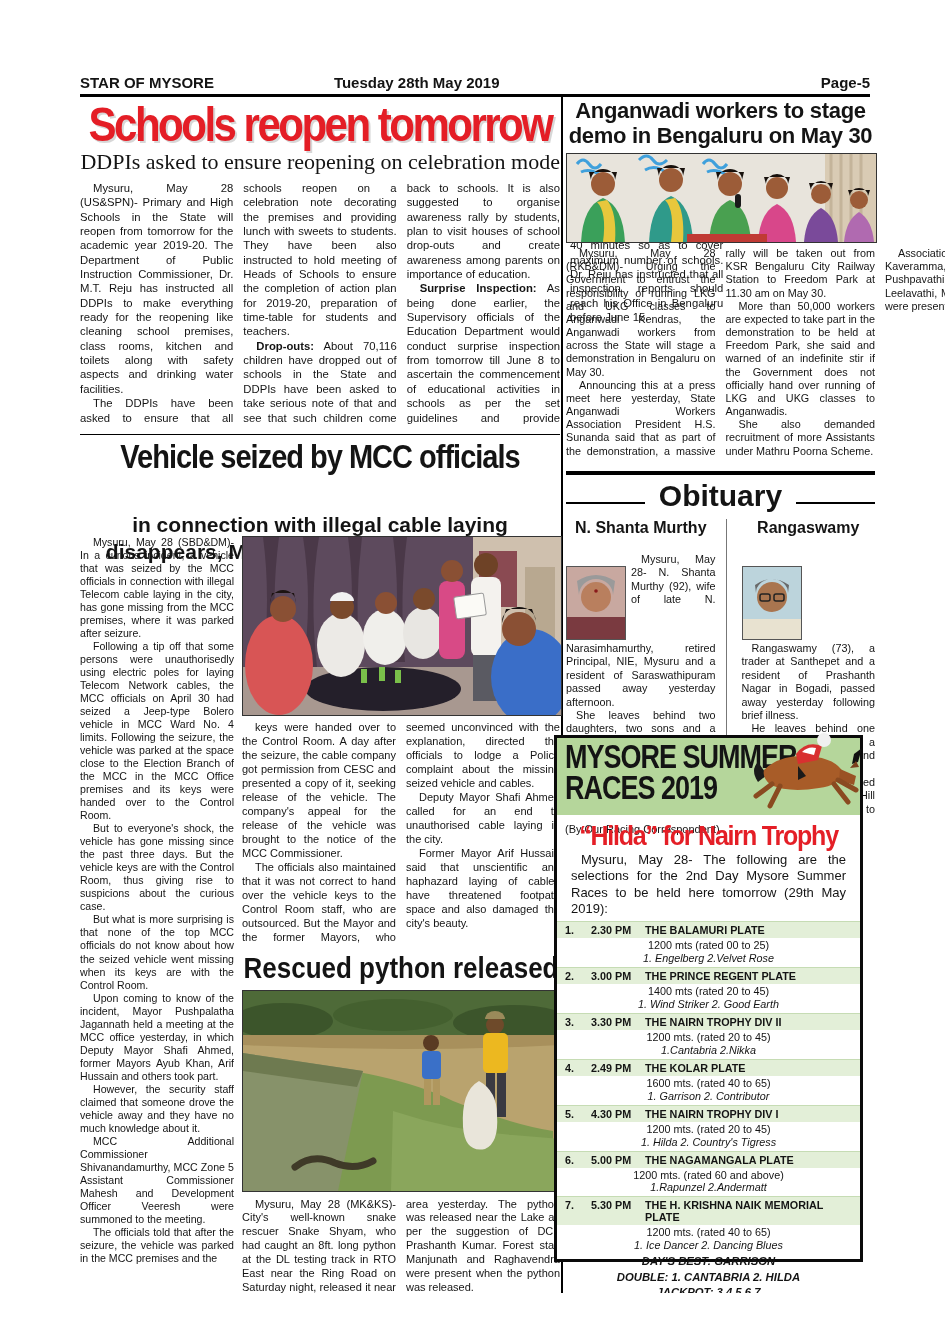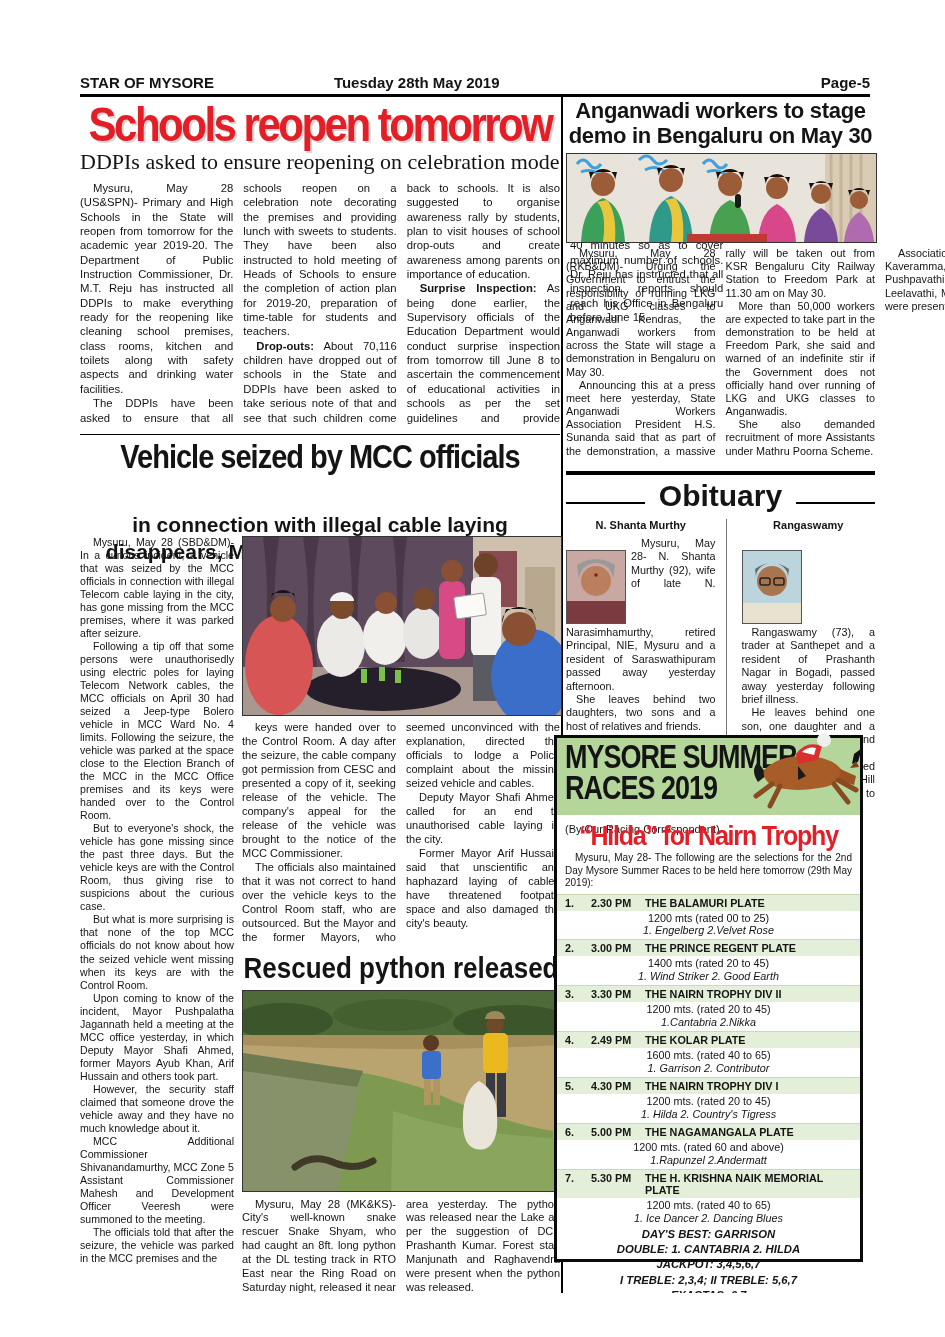--- a/index.html
+++ b/index.html
@@ -10,21 +10,21 @@
             font-weight:bold;font-size:15px;}
   .mast-date{margin-left:120px;}
   .mast-page{margin-left:auto;}
   .mast-rule{position:absolute;left:80px;top:94px;width:790px;border-top:3px solid #000;}
   .vert-divider{position:absolute;left:561px;top:97px;width:2px;height:1205px;background:#000;}
 
   
   .schools-headline{position:absolute;left:80px;top:97px;width:480px;text-align:center;
      color:#e41e26;font-weight:900;font-size:42px;letter-spacing:-2.5px;white-space:nowrap;
      transform:scaleY(1.15);transform-origin:top center;text-shadow:2px 2px 0 rgba(140,140,140,.35);}
-  .schools-subhead{position:absolute;left:80px;top:149px;width:480px;text-align:left;
+  .schools-subhead{position:absolute;left:80px;top:149px;width:480px;text-align:right;
      font-family:"Liberation Serif",serif;font-size:22px;}
   .bodytext{text-align:justify;}
   .bodytext p{margin:0;text-indent:13px;}
   .schools-body{position:absolute;left:80px;top:181px;width:480px;height:253px;
      column-count:3;column-gap:10px;font-size:11.3px;line-height:1.27;}
   .thin-rule-left{position:absolute;left:80px;top:434px;width:480px;border-top:1px solid #000;}
 
   .mcc-headline{position:absolute;left:80px;top:438px;width:480px;text-align:center;
      font-weight:900;font-size:29px;letter-spacing:-1px;white-space:nowrap;
      transform:scaleY(1.15);transform-origin:top center;}
@@ -46,36 +46,36 @@
   .ang-body{position:absolute;left:566px;top:247px;width:309px;height:222px;
      column-count:2;column-gap:10px;font-size:10.8px;line-height:1.22;}
   .right-thick-rule{position:absolute;left:566px;top:471px;width:309px;border-top:4px solid #000;}
   .obit-title-wrap{position:absolute;left:566px;top:479px;width:309px;text-align:center;}
   .obit-mid-rule{position:absolute;left:0;right:0;top:68%;border-top:2px solid #000;}
   .obit-title{position:relative;display:inline-block;background:#fff;padding:0 14px;
      font-weight:900;font-size:30px;}
   .obit-grid{position:absolute;left:566px;top:519px;width:309px;display:grid;
      grid-template-columns:1fr 1fr;column-gap:10px;}
   .obit-col2{border-left:1px solid #777;padding-left:15px;}
-  .obit-name{text-align:center;font-weight:bold;font-size:11px;margin-bottom:6px;}
+  .obit-name{text-align:center;font-weight:bold;font-size:16px;margin-bottom:16px;}
   .obit-body{font-size:10.8px;line-height:1.24;text-align:justify;}
   .obit-body p{margin:0;text-indent:10px;}
   .obit-photo{float:left;margin:13px 5px 2px 0;border:1px solid #555;display:block;}
 
   
   .races-box{position:absolute;left:554px;top:735px;width:303px;height:521px;
      border:3px solid #0a0a0a;background:#fff;}
   .races-green{position:relative;background:#b5d69b;padding:5px 8px 4px 8px;height:68px;}
   .races-title{font-weight:900;font-size:27px;line-height:.95;letter-spacing:-1px;
      transform:scaleY(1.2);transform-origin:top left;}
   .races-byline{font-size:11px;margin-top:29px;}
   .horse-art{position:absolute;right:-2px;top:-14px;}
   .races-red-head{color:#e41e26;font-weight:900;font-size:25px;letter-spacing:-1.2px;
      white-space:nowrap;text-align:center;margin:6px 0 2px 0;transform:scaleY(1.1);}
-  .races-intro{font-size:10px;line-height:1.25;text-align:justify;padding:0 8px;text-indent:10px;}
+  .races-intro{font-size:13px;line-height:1.25;text-align:justify;padding:0 14px;text-indent:10px;}
   .races-list{margin-top:4px;}
   .race-head{background:#e3efd8;border-top:1px solid #c6dcb4;display:flex;
      font-weight:bold;font-size:10.8px;padding:2px 4px 2px 8px;}
   .race-num{width:26px;flex:none;}
   .race-time{width:54px;flex:none;}
   .race-detail{text-align:center;font-size:10.8px;line-height:1.2;margin-top:1px;}
   .race-picks{text-align:center;font-size:10.8px;font-style:italic;line-height:1.2;margin-bottom:2px;}
   .races-footer{font-size:11.3px;font-weight:bold;font-style:italic;text-align:center;line-height:1.35;margin-top:2px;}
   .races-tipster{font-size:11.3px;font-weight:bold;font-style:italic;text-align:right;padding-right:10px;}
   .lead{font-weight:bold;}

